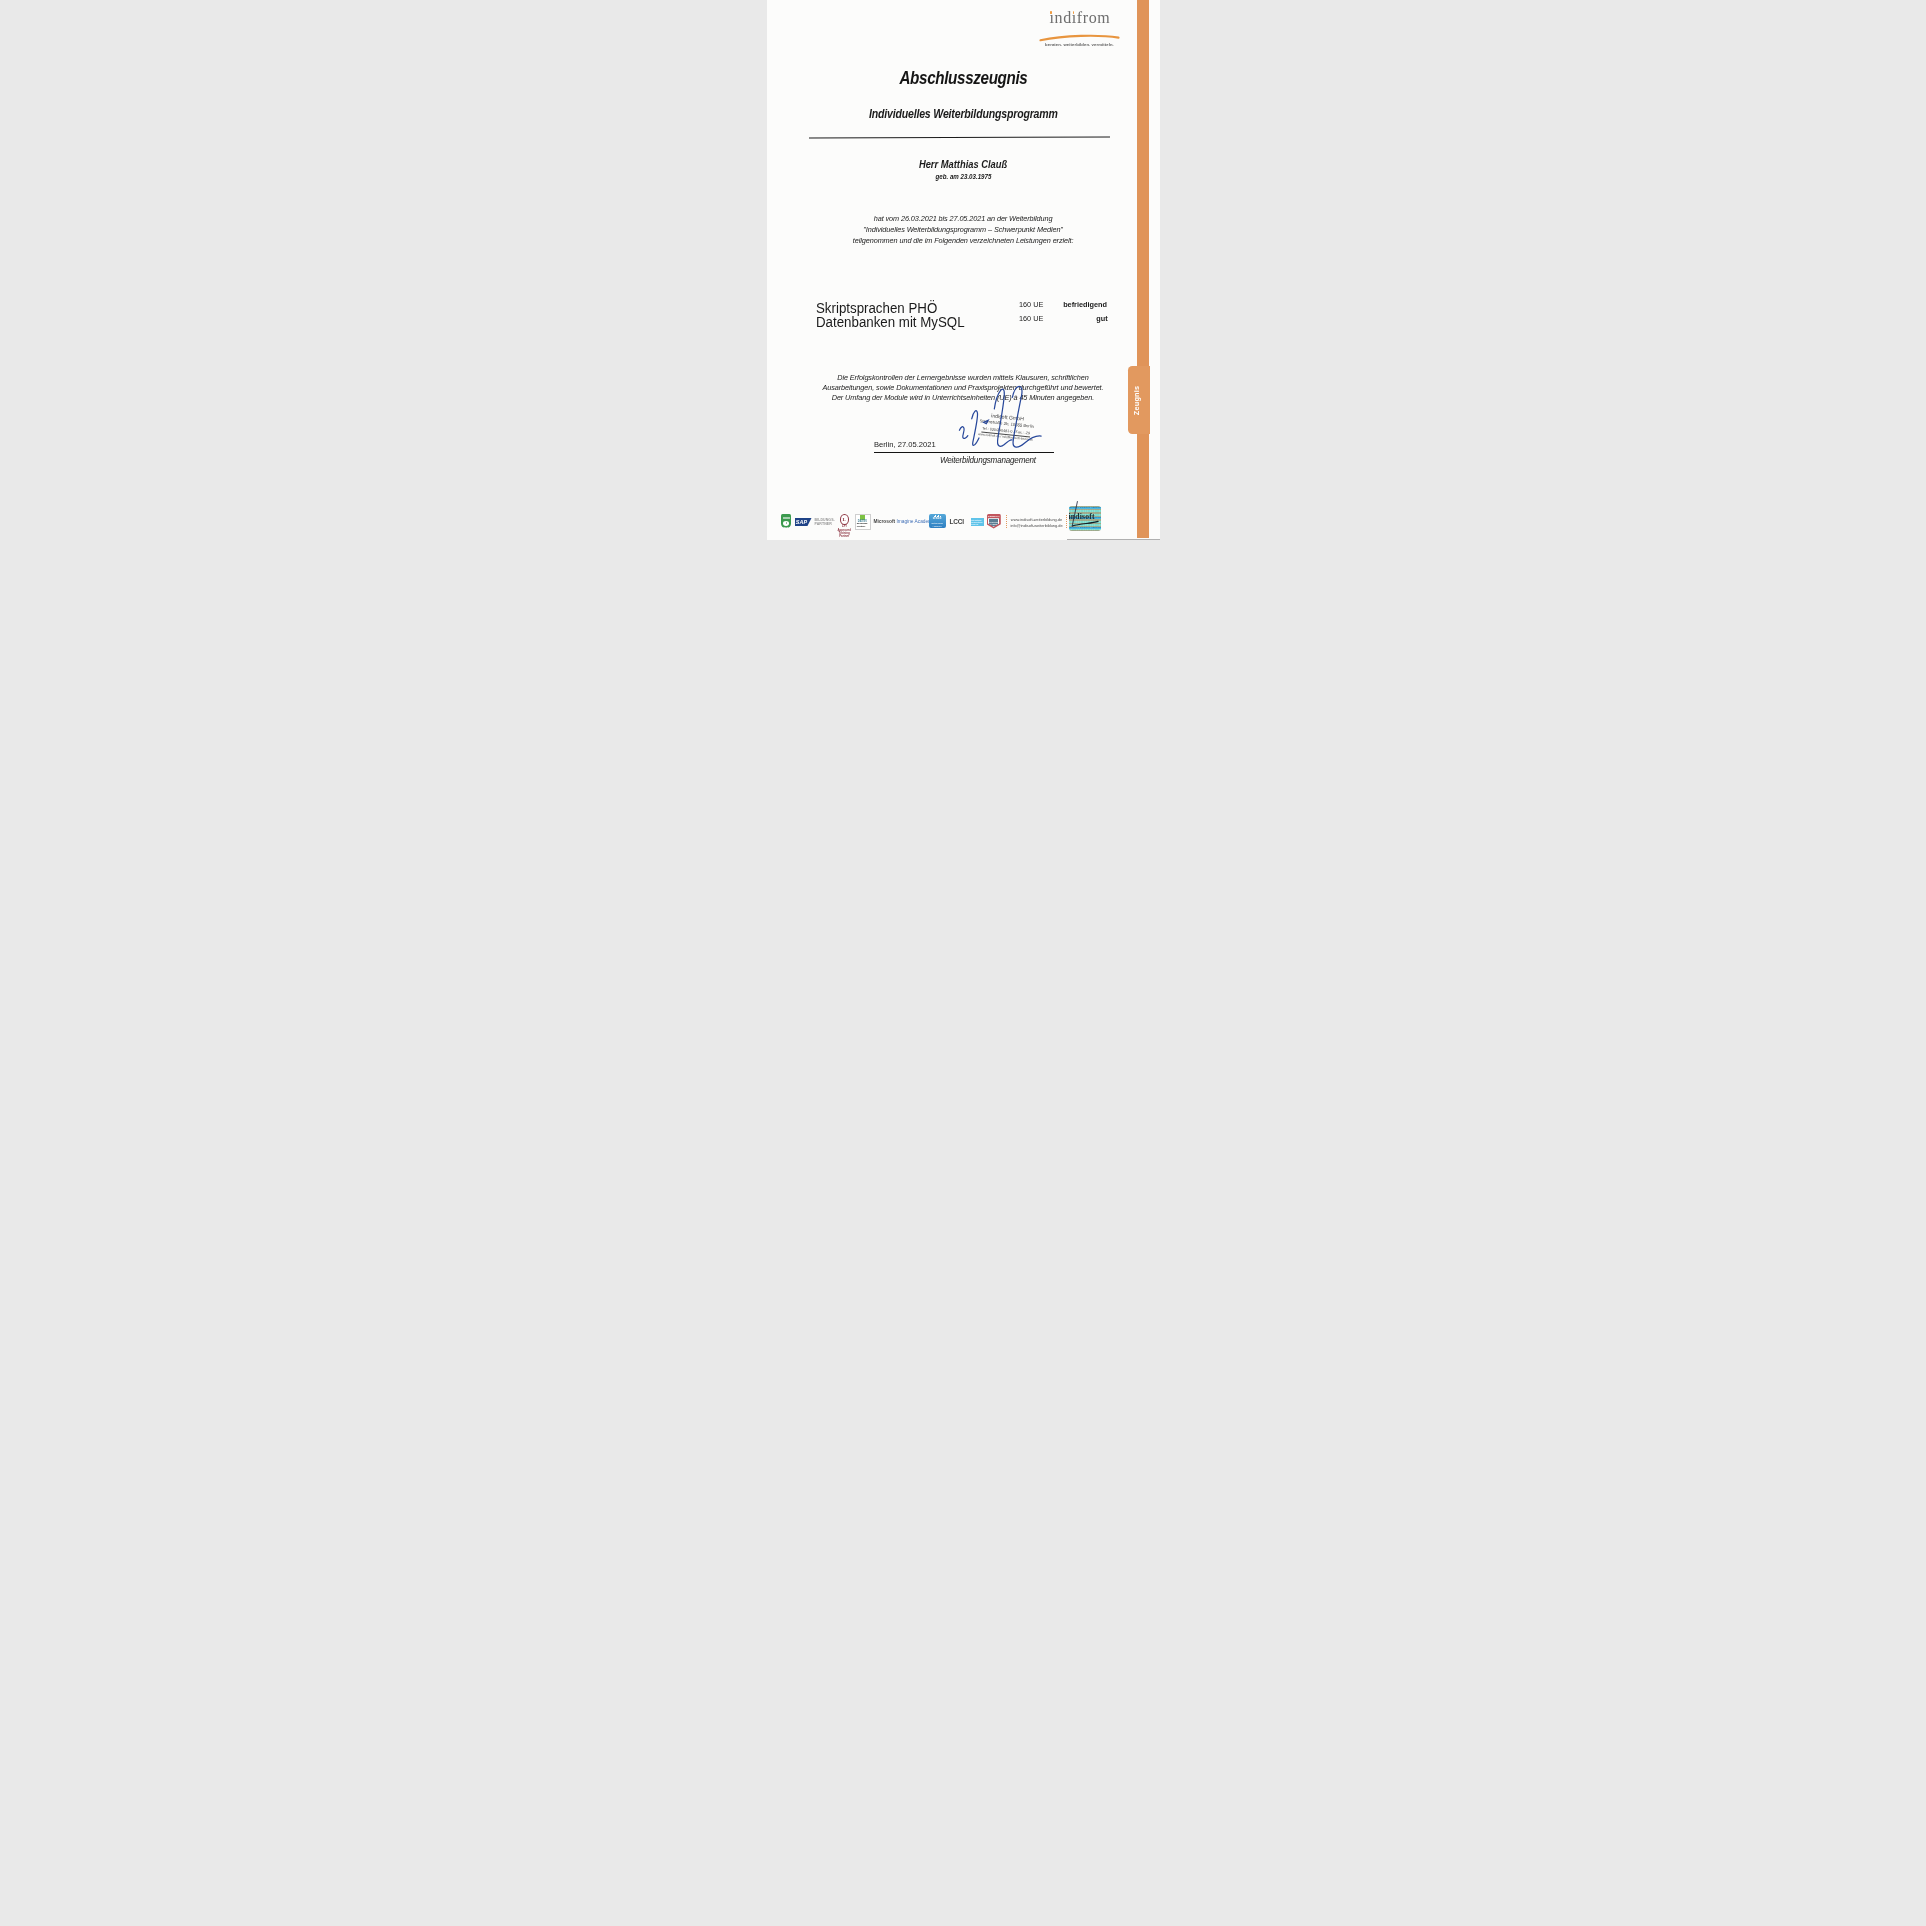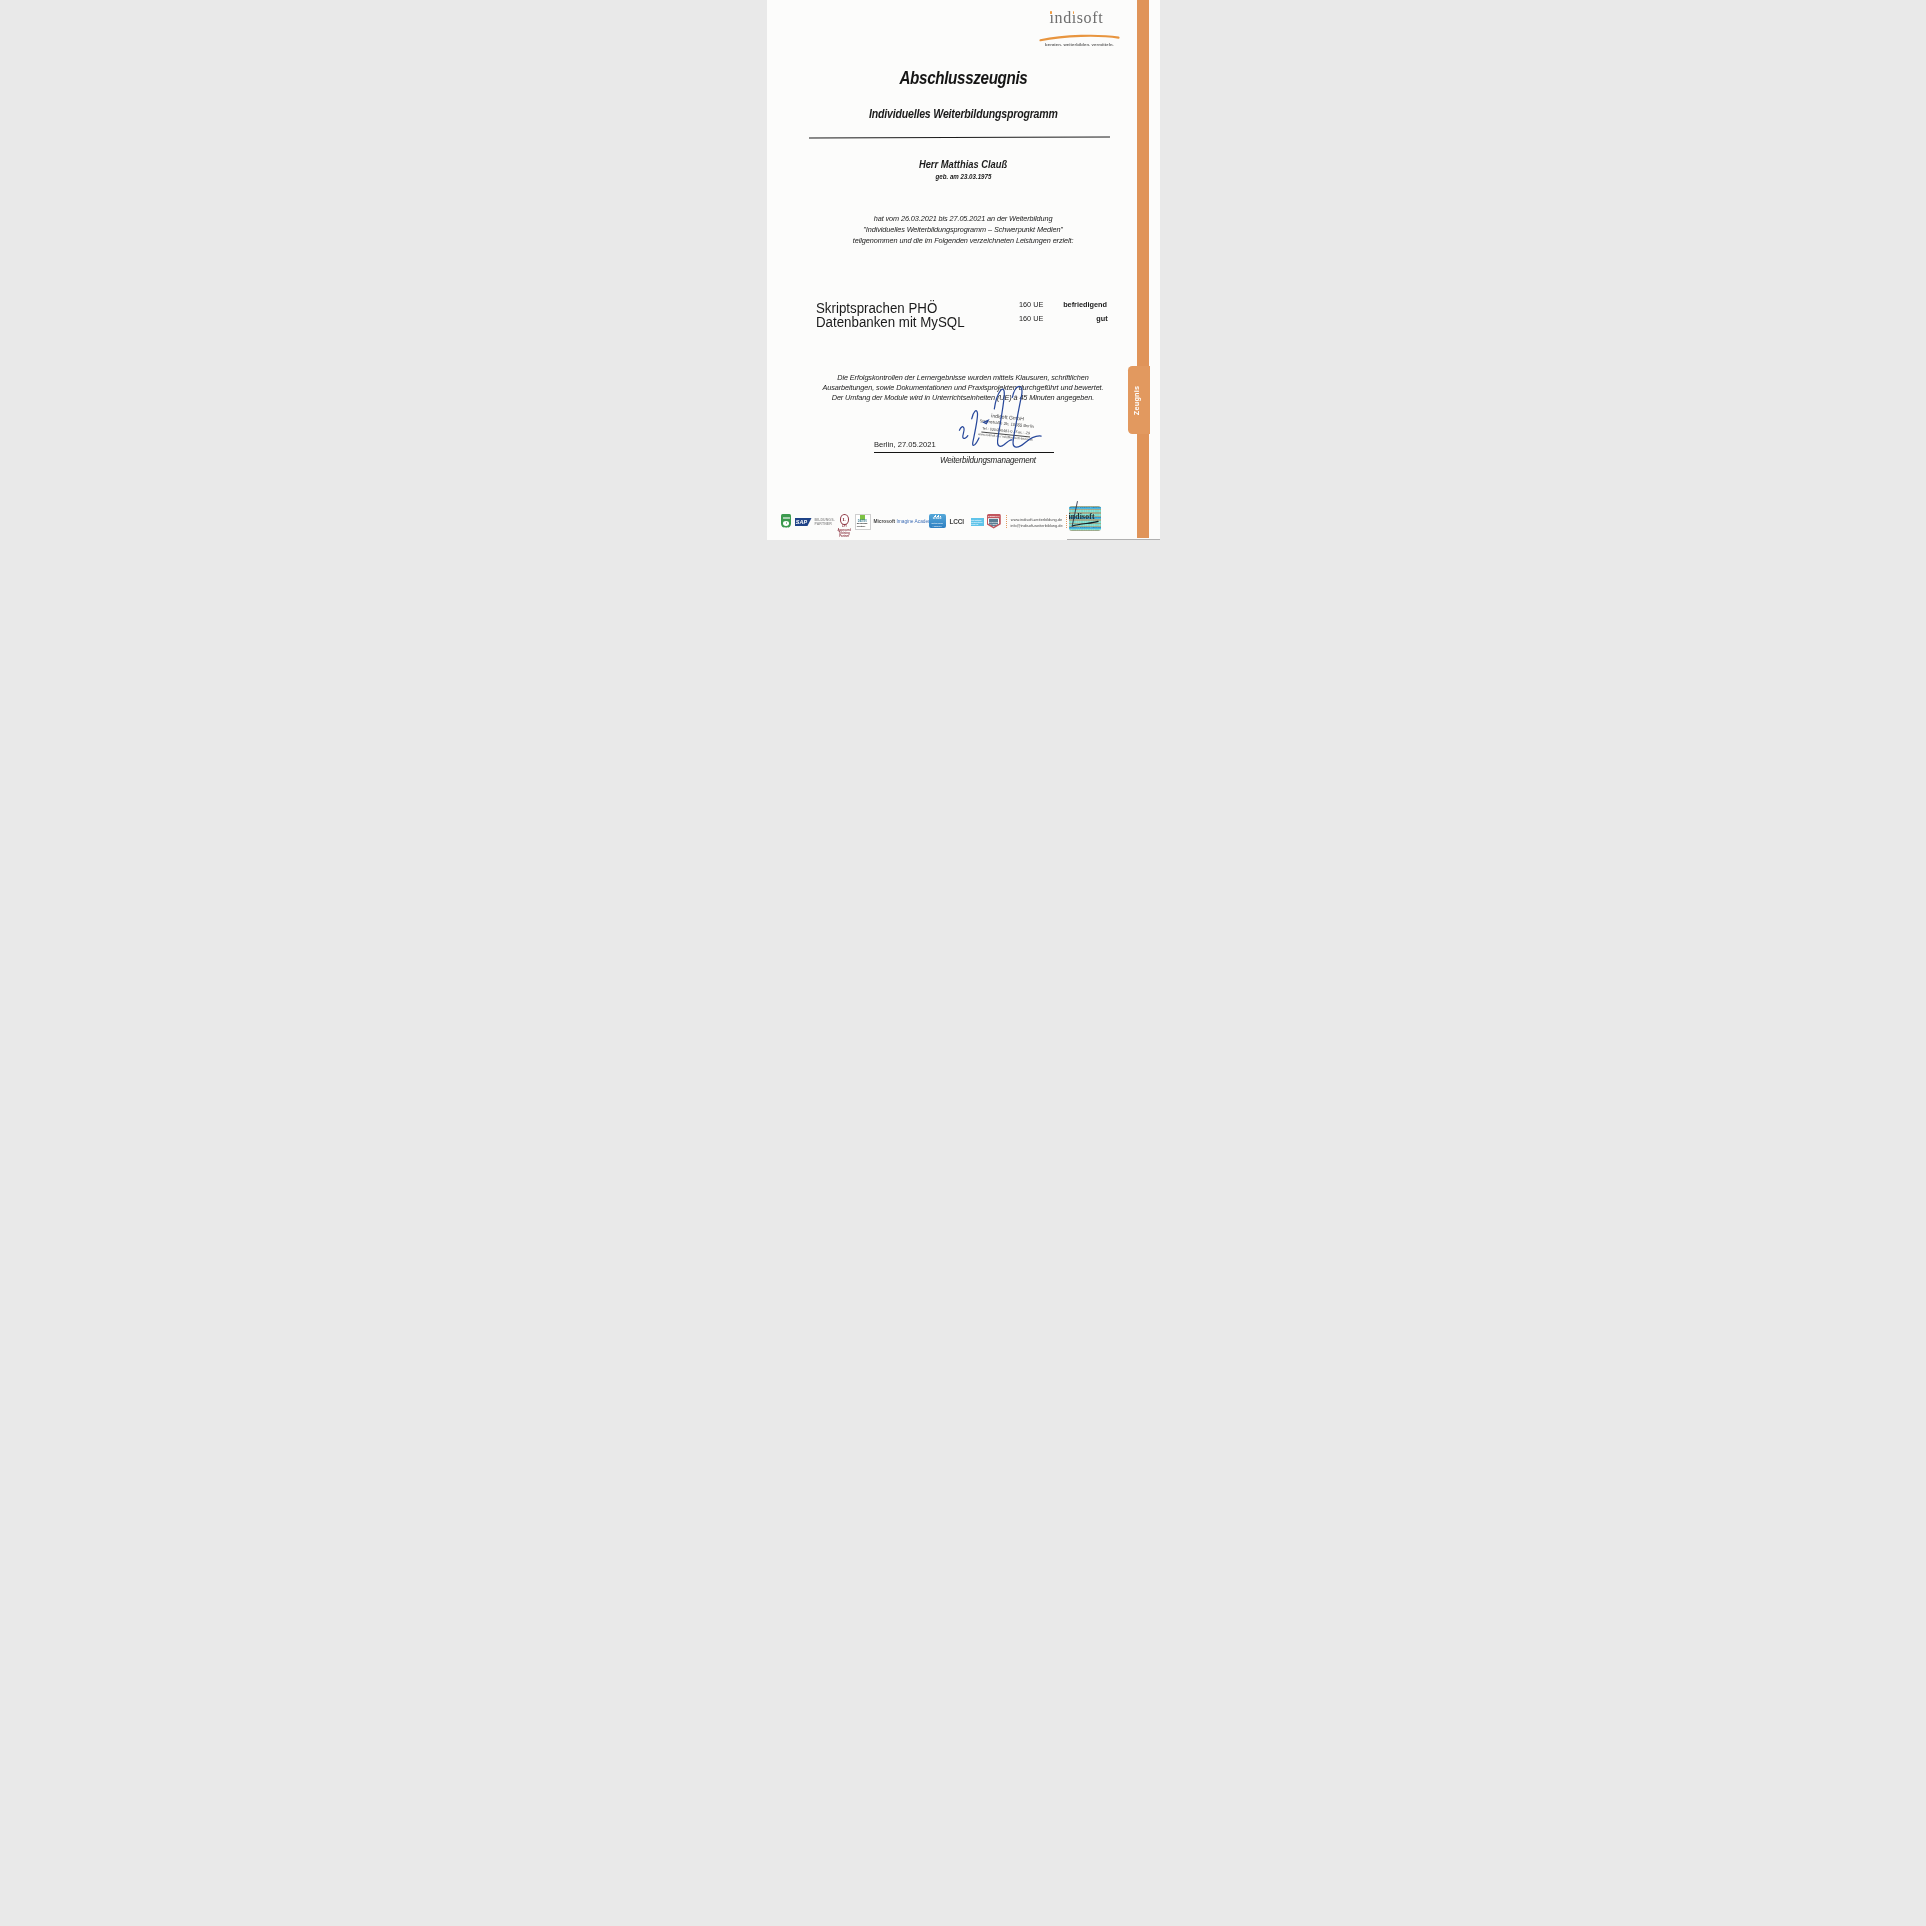--- a/index.html
+++ b/index.html
@@ -113,21 +113,21 @@
   .penline{left:310px;top:501px;width:0.6px;height:26px;background:rgba(35,38,60,.8);
        transform:rotate(12deg);transform-origin:top center;}
   .shadow-br{left:300px;top:539px;width:93px;height:1.9px;
        background:linear-gradient(180deg,#bdbdbd,#8a8a8a);}
 </style>
 </head>
 <body>
 
 <div class="page">
 
-  <div class="abs logo"><span class="ii"><span>ı</span><b class="idot"></b></span><span>nd</span><span class="ii"><span>ı</span><b class="idot"></b></span><span>soft</span></div>
+  <div class="abs logo"><span class="ii"><span>ı</span><b class="idot"></b></span><span>nd</span><span class="ii"><span>ı</span><b class="idot"></b></span><span>from</span></div>
   <svg class="abs swoosh" width="83" height="9.2" viewBox="0 0 216 24">
     <path d="M6,19 C68,6 158,4 210,12" stroke="#e8953f" stroke-width="5.5" fill="none" stroke-linecap="round"></path>
   </svg>
   <div class="abs tagline">beraten. weiterbilden. vermitteln.</div>
 
   <div class="abs orange-bar"></div>
   <div class="abs side-tab">
     <span class="side-tab-label">Zeugnis</span>
   </div>
 

